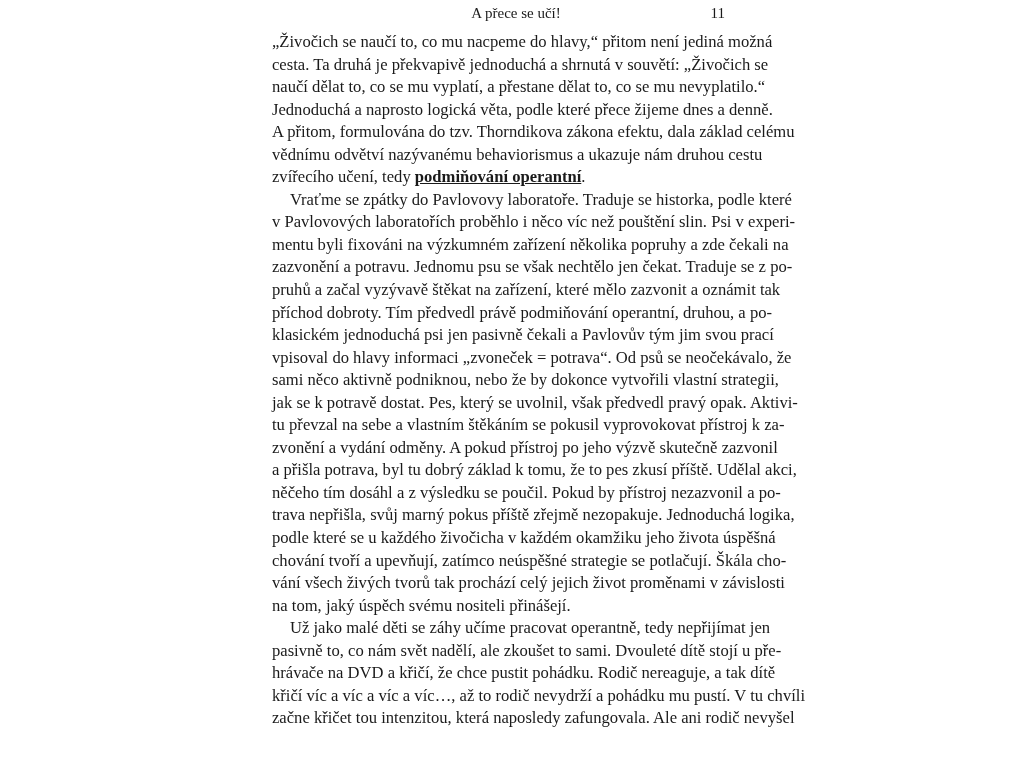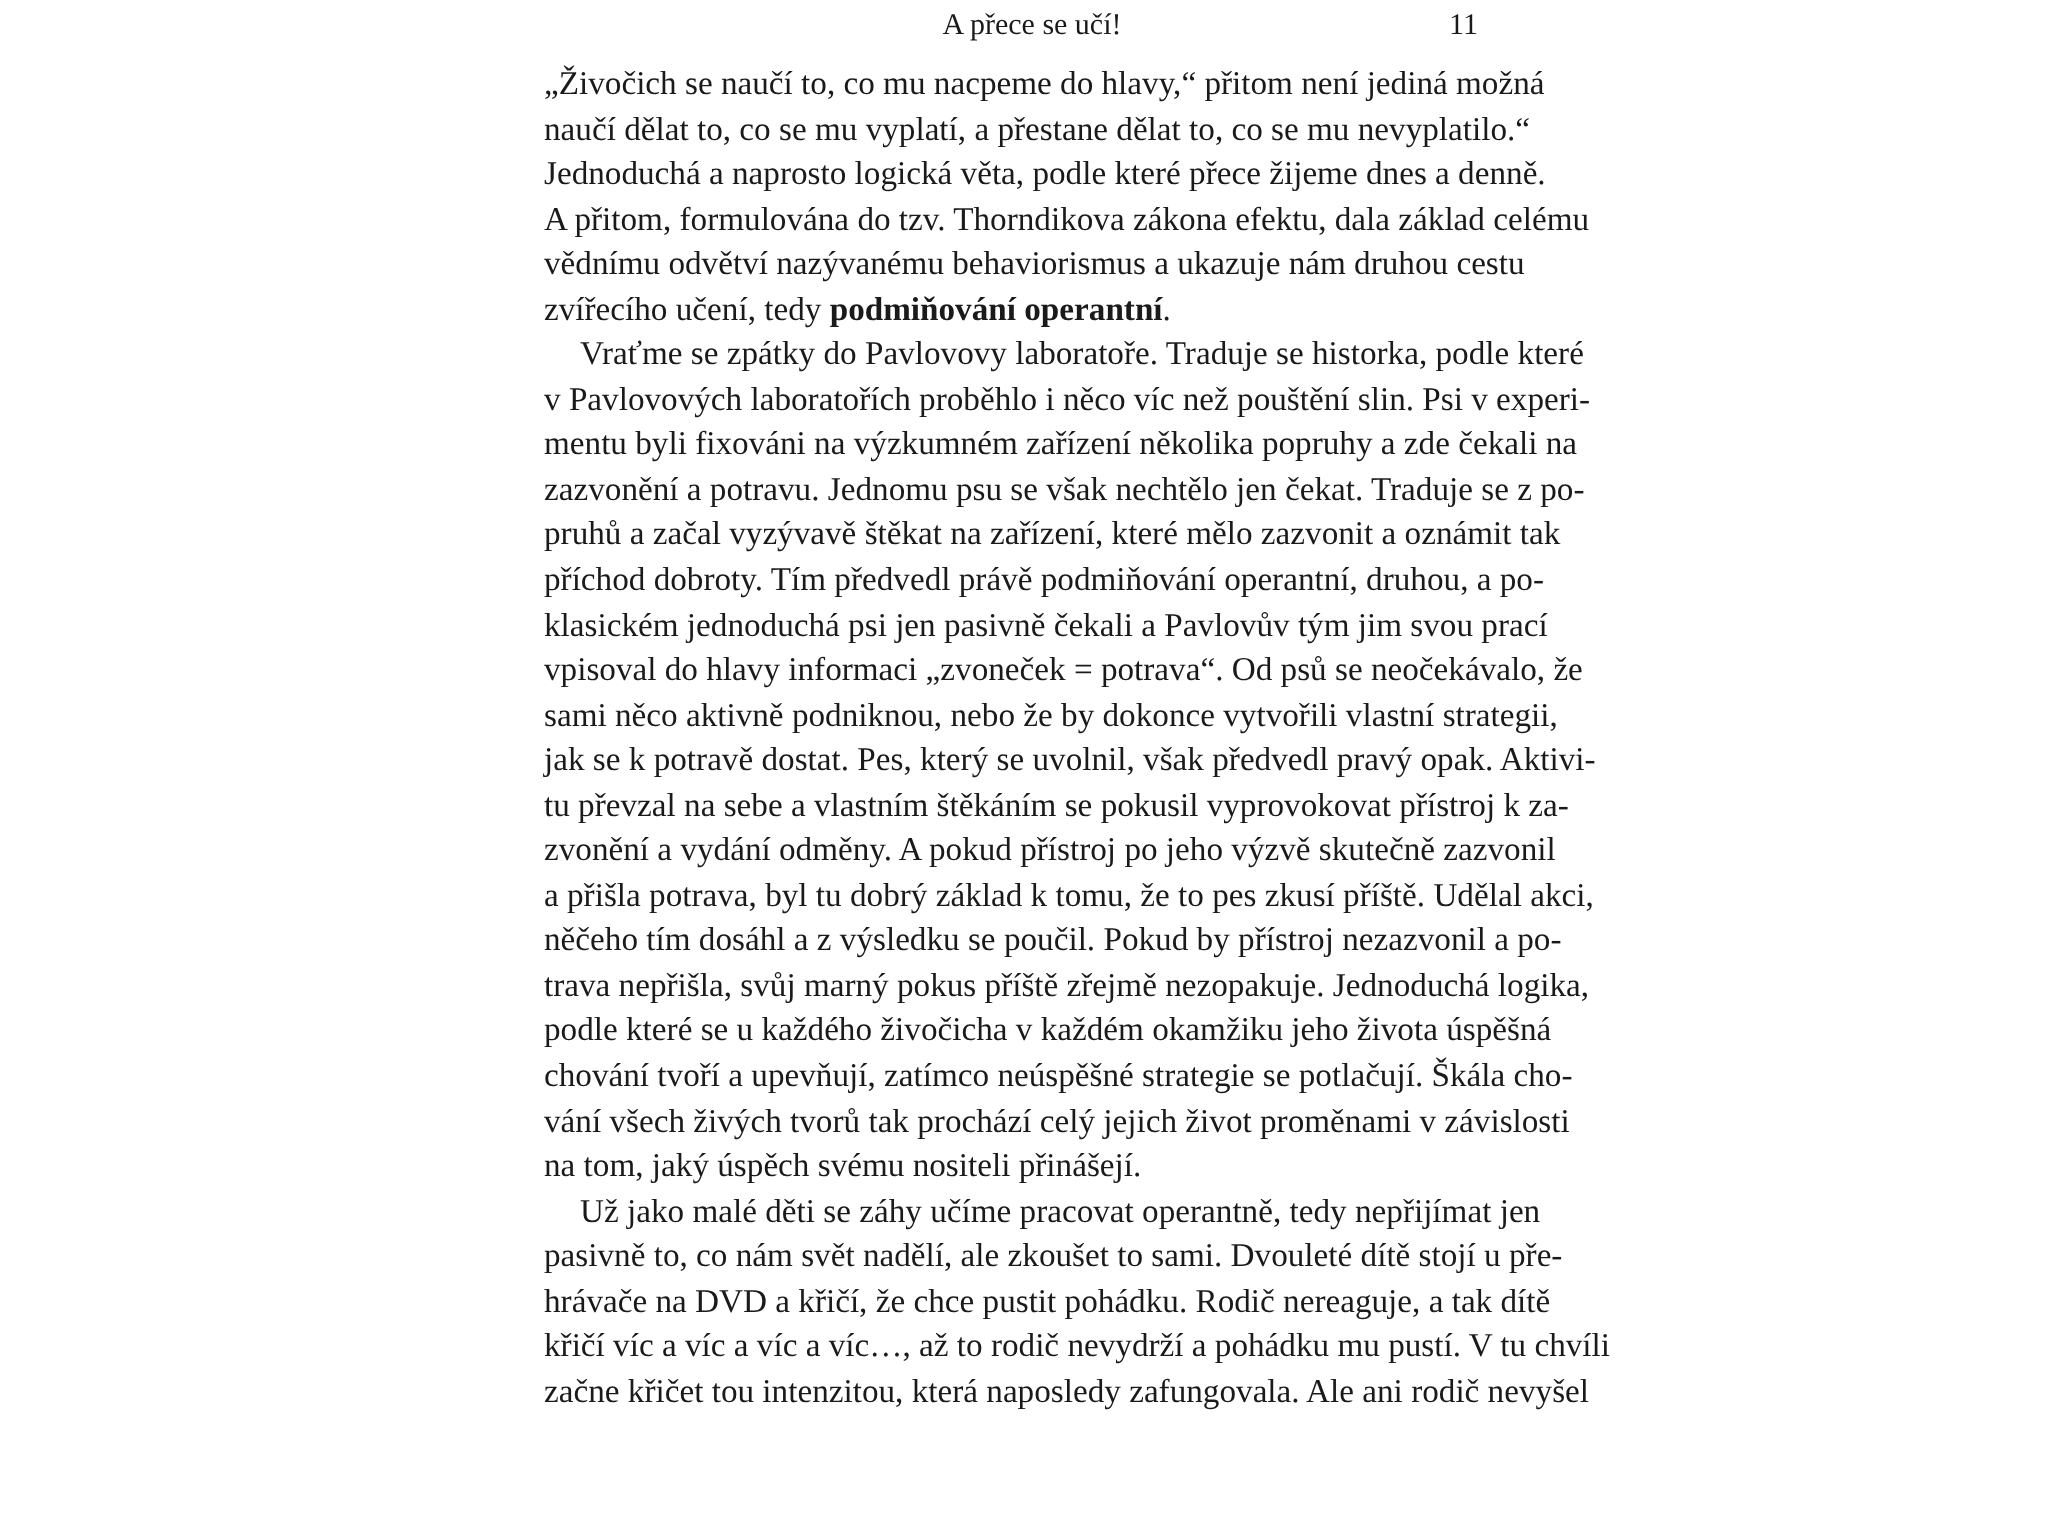--- a/index.html
+++ b/index.html
@@ -32,21 +32,21 @@
     line-height: 20px;
   }
   .running-title {
     position: absolute;
     left: 15px;
     right: 0;
     text-align: center;
   }
   .page-number {
     position: absolute;
-    right: 6px;
+    right: 20px;
     margin-left: 36px;
   }
   .body-text {
     position: absolute;
     top: 31px;
     left: 0;
     width: 473px;
     font-size: 16.6px;
     line-height: 22.55px;
   }
@@ -59,35 +59,37 @@
     overflow: visible;
   }
   .line.last {
     text-align-last: left;
   }
   .line.indent {
     padding-left: 18px;
   }
   .line b {
     font-weight: bold;
+    text-decoration: underline;
   }
 </style>
 </head>
 <body>
 
 <div class="page">
   <div class="running-head">
     <span class="running-title">A přece se učí!</span>
     <span class="page-number">11</span>
   </div>
 
   <div class="body-text">
 
     <div>
       <span class="line">„Živočich se naučí to, co mu nacpeme do hlavy,“ přitom není jediná možná</span>
+      <span class="line">cesta. Ta druhá je překvapivě jednoduchá a shrnutá v souvětí: „Živočich se</span>
       <span class="line">naučí dělat to, co se mu vyplatí, a přestane dělat to, co se mu nevyplatilo.“</span>
       <span class="line">Jednoduchá a naprosto logická věta, podle které přece žijeme dnes a denně.</span>
       <span class="line">A přitom, formulována do tzv. Thorndikova zákona efektu, dala základ celému</span>
       <span class="line">vědnímu odvětví nazývanému behaviorismus a ukazuje nám druhou cestu</span>
       <span class="line last"><span>zvířecího učení, tedy </span><b>podmiňování operantní</b><span>.</span></span>
     </div>
 
     <div>
       <span class="line indent">Vraťme se zpátky do Pavlovovy laboratoře. Traduje se historka, podle které</span>
       <span class="line">v Pavlovových laboratořích proběhlo i něco víc než pouštění slin. Psi v experi-</span>

